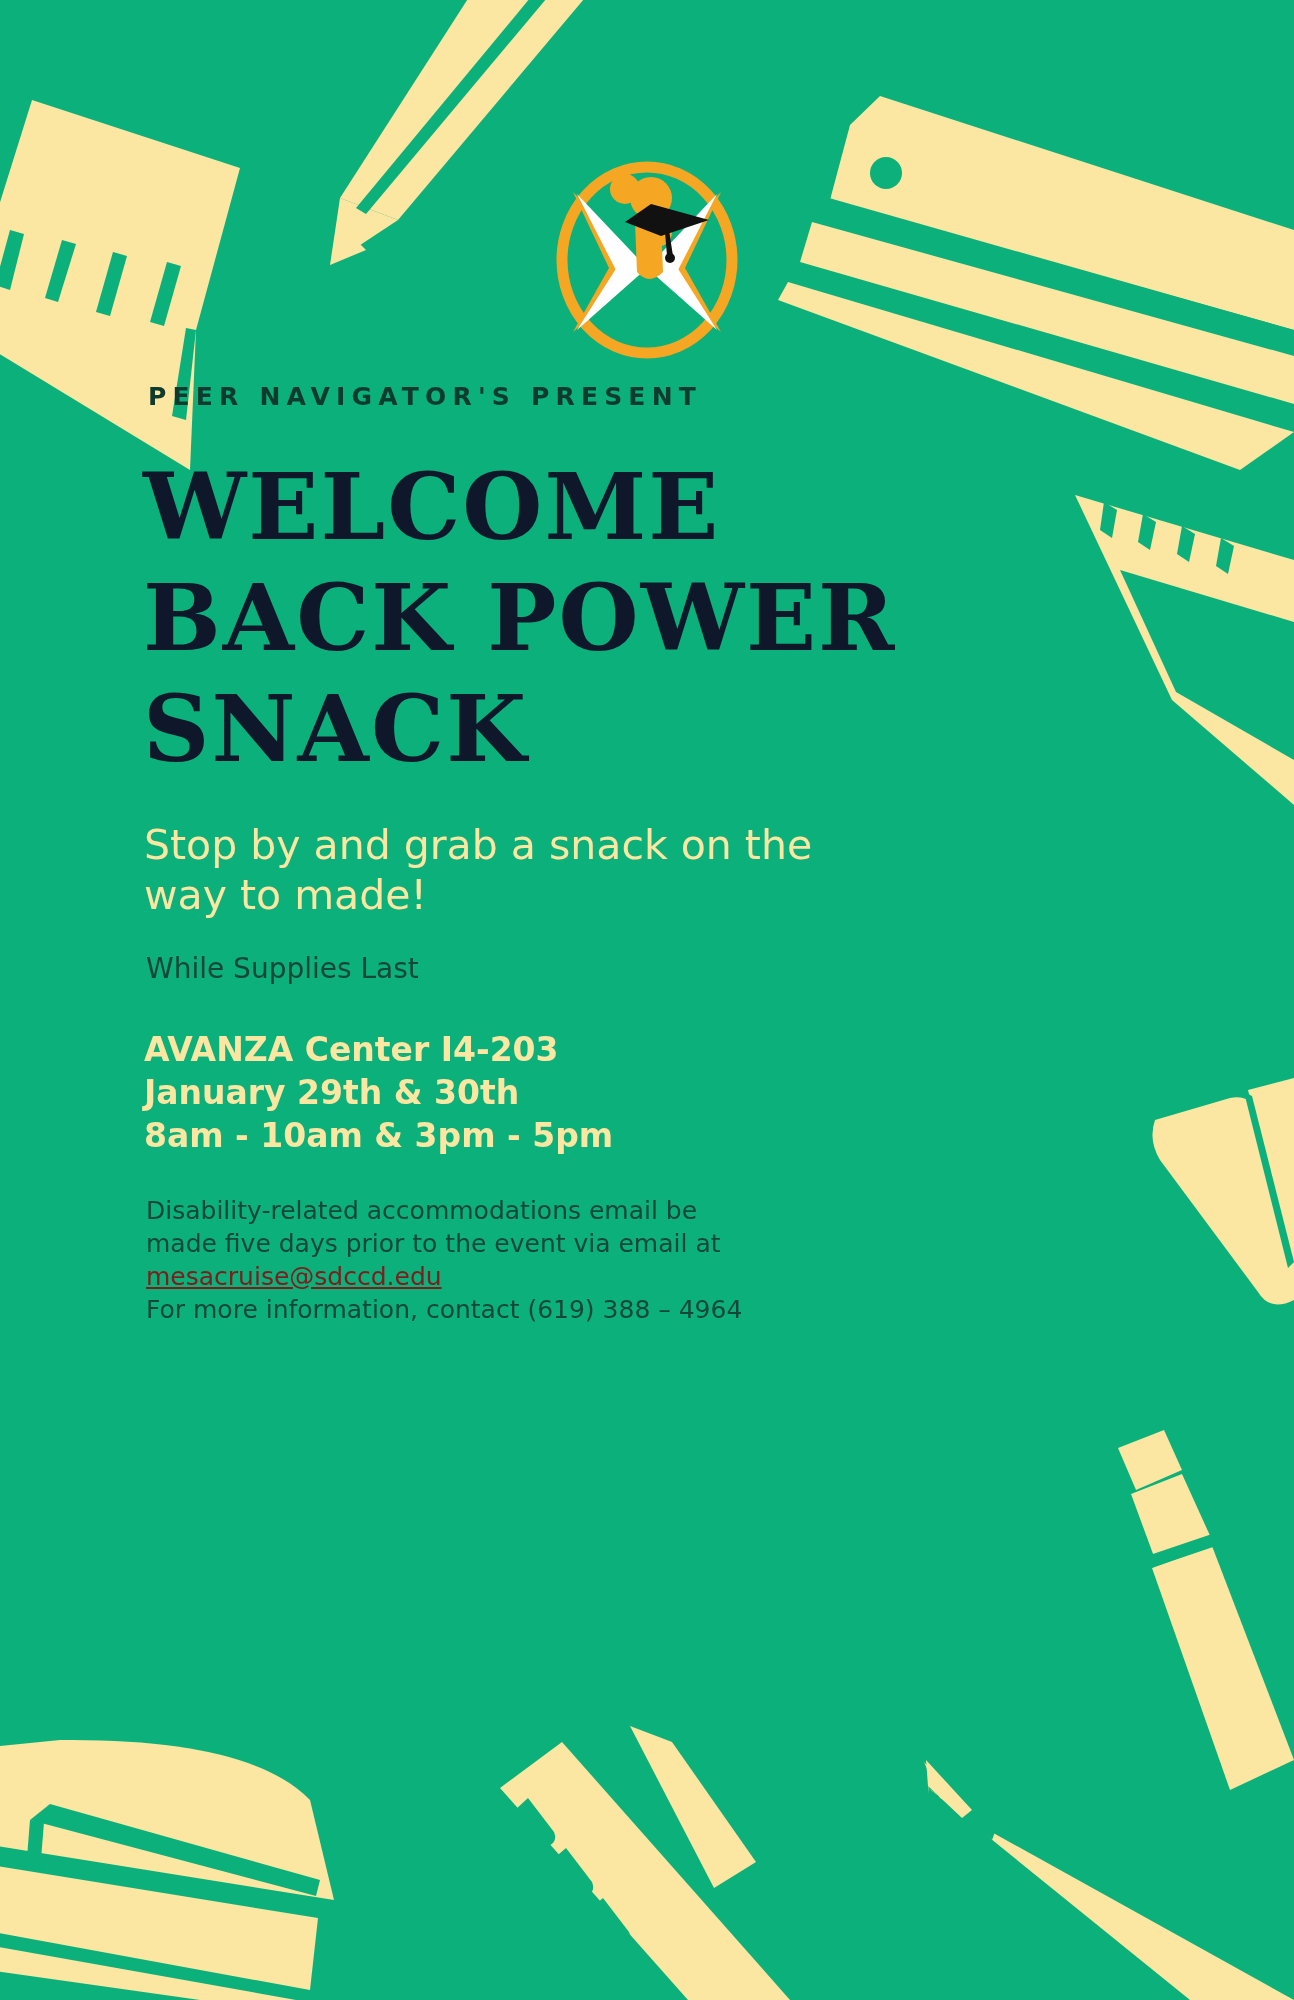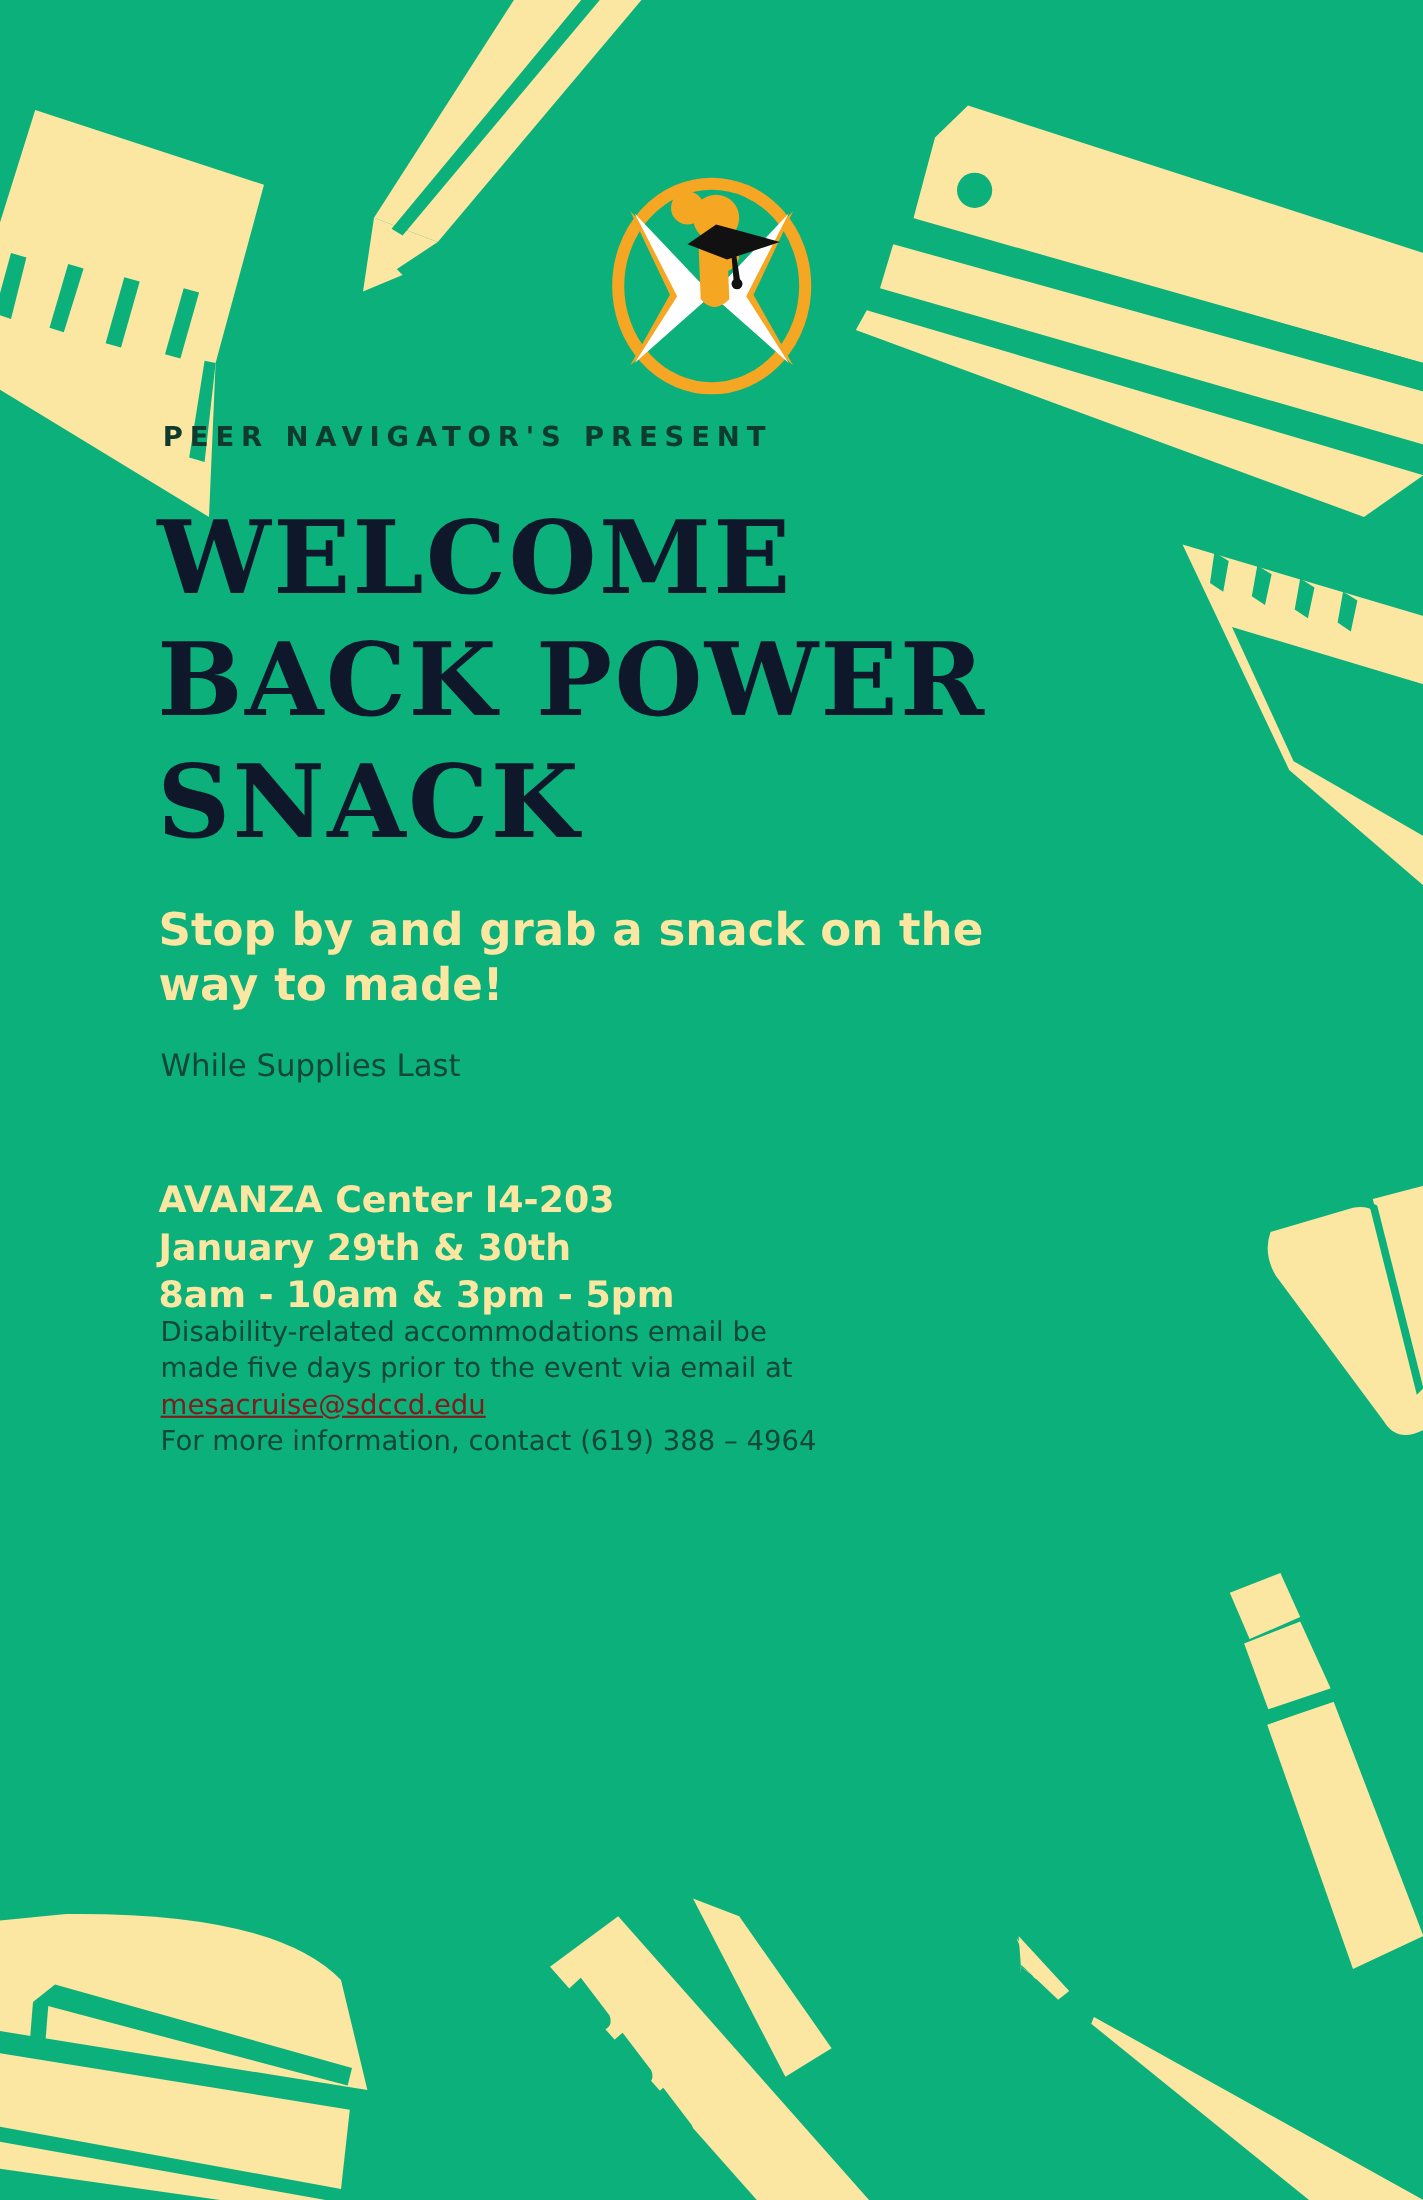--- a/index.html
+++ b/index.html
@@ -36,37 +36,36 @@
     font-size:92px;
     font-weight:bold;
     line-height:111px;
     letter-spacing:2px;
   }
   .title div{white-space:nowrap;}
   .subtitle{
     position:absolute;left:144px;top:820px;width:760px;
     color:#FBE6A2;
     font-size:41px;
-    font-weight:bold;
+    font-weight:normal;
     line-height:50px;
     font-family:"DejaVu Sans", sans-serif;
   }
   .supplies{
     position:absolute;left:146px;top:952px;
     color:#14473A;
     font-size:28px;
     font-weight:normal;
   }
   .details{
     position:absolute;left:144px;top:1028px;
     color:#FBE6A2;
     font-size:33px;
     font-weight:bold;
     line-height:43px;
-    margin-top:41px;
   }
   .disclaimer{
     position:absolute;left:146px;top:1194px;width:760px;
     color:#14473A;
     font-size:25px;
     line-height:33px;
     font-weight:normal;
   }
   .disclaimer .email{
     text-decoration:underline;

